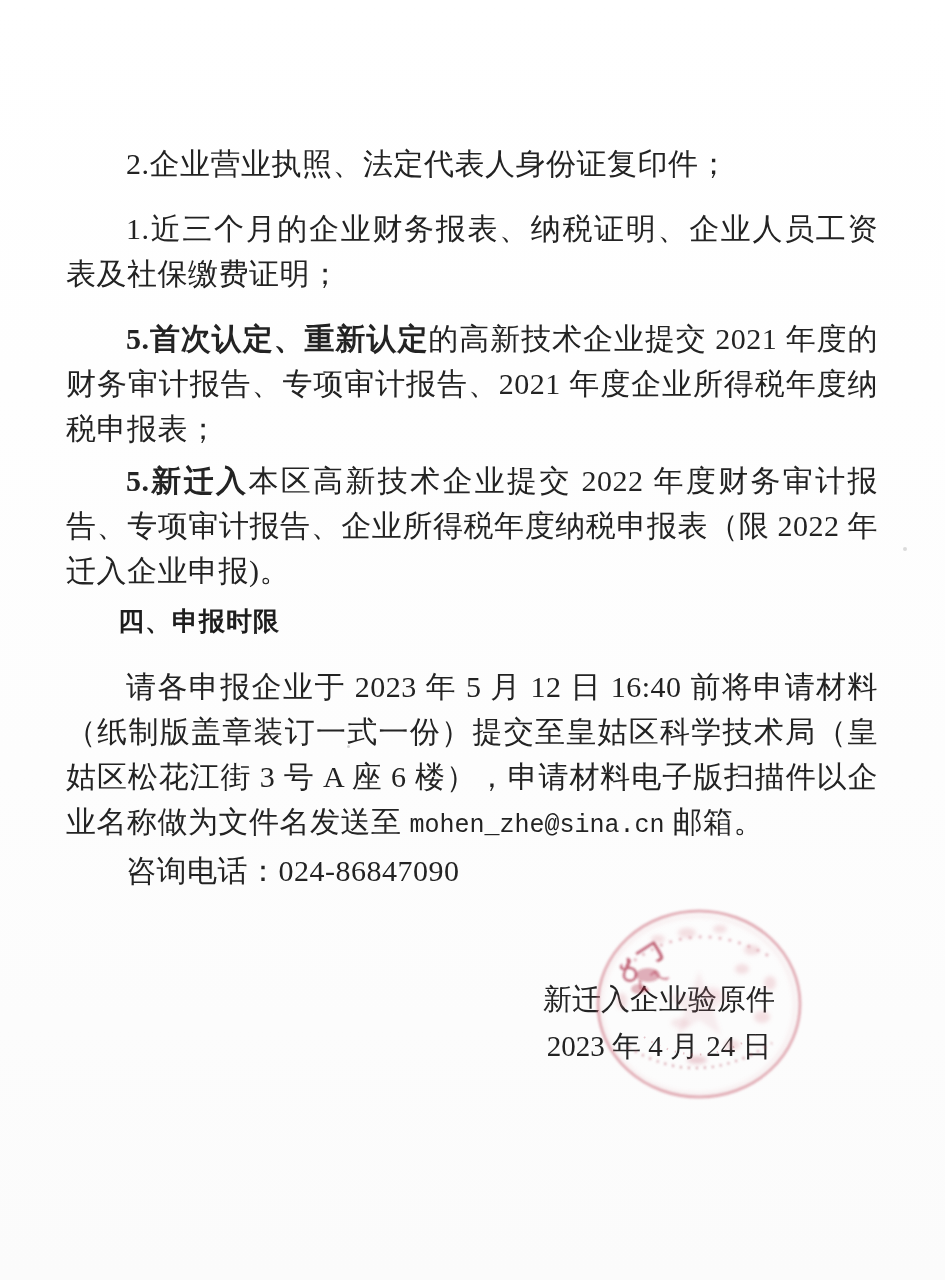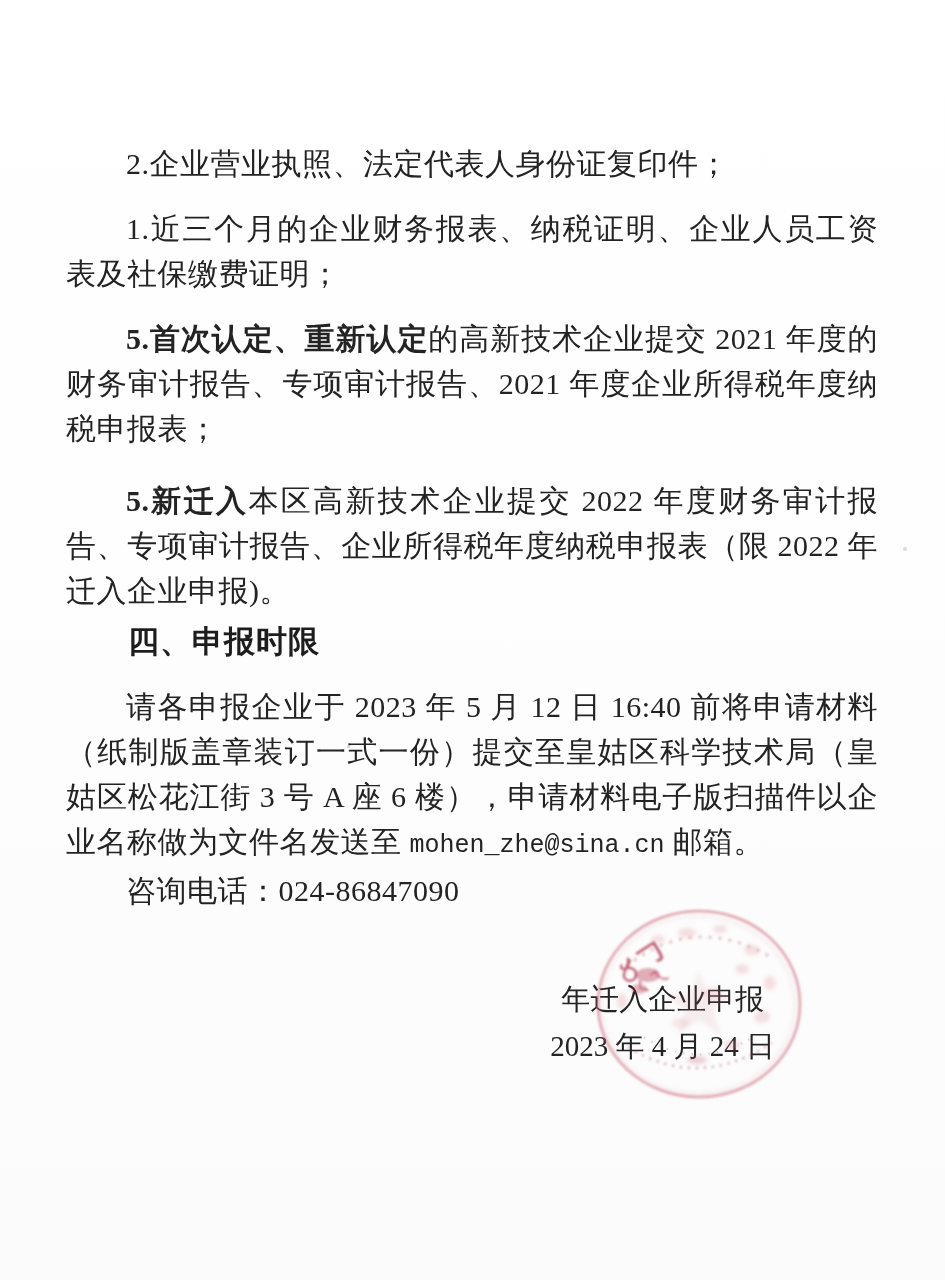--- a/index.html
+++ b/index.html
@@ -24,25 +24,25 @@
   p.body-line {
     margin: 0;
     font-size: 30px;
     line-height: 45px;
     text-align: justify;
     text-indent: 2em;
     letter-spacing: 0.5px;
     color: #232323;
   }
   p.gap-s { margin-top: 20px; }
-  p.gap-m { margin-top: 27px; }
+  p.gap-m { margin-top: 7px; }
   .bold-seg { font-weight: bold; }
   p.section-heading {
     margin: 6px 0 0 0;
-    font-size: 31px;
+    font-size: 26px;
     line-height: 45px;
     text-indent: 2em;
     font-weight: bold;
     letter-spacing: 1px;
     color: #1d1d1d;
   }
   .email-seg {
     font-family: "Liberation Mono", monospace;
     font-size: 25px;
     letter-spacing: 0;
@@ -92,21 +92,21 @@
 
     <p class="section-heading">四、申报时限</p>
 
     <p class="body-line gap-s"><span>请各申报企业于 2023 年 5 月 12 日 16:40 前将申请材料（纸制版盖章装订一式一份）提交至皇姑区科学技术局（皇姑区松花江街 3 号 A 座 6 楼），申请材料电子版扫描件以企业名称做为文件名发送至 </span><span class="email-seg">mohen_zhe@sina.cn</span><span> 邮箱。</span></p>
 
     <p class="body-line">咨询电话：024-86847090</p>
 
   </div>
 
   <div class="signature">
-    <div>年迁入企业申报</div>
+    <div>新迁入企业验原件</div>
     <div>2023 年 4 月 24 日</div>
   </div>
 
   <svg class="seal" viewBox="0 0 216 200">
     <defs>
       <filter id="smudge" x="-30%" y="-30%" width="160%" height="160%">
         <feGaussianBlur stdDeviation="1.1"></feGaussianBlur>
       </filter>
       <filter id="soft" x="-50%" y="-50%" width="200%" height="200%">
         <feGaussianBlur stdDeviation="2.2"></feGaussianBlur>

